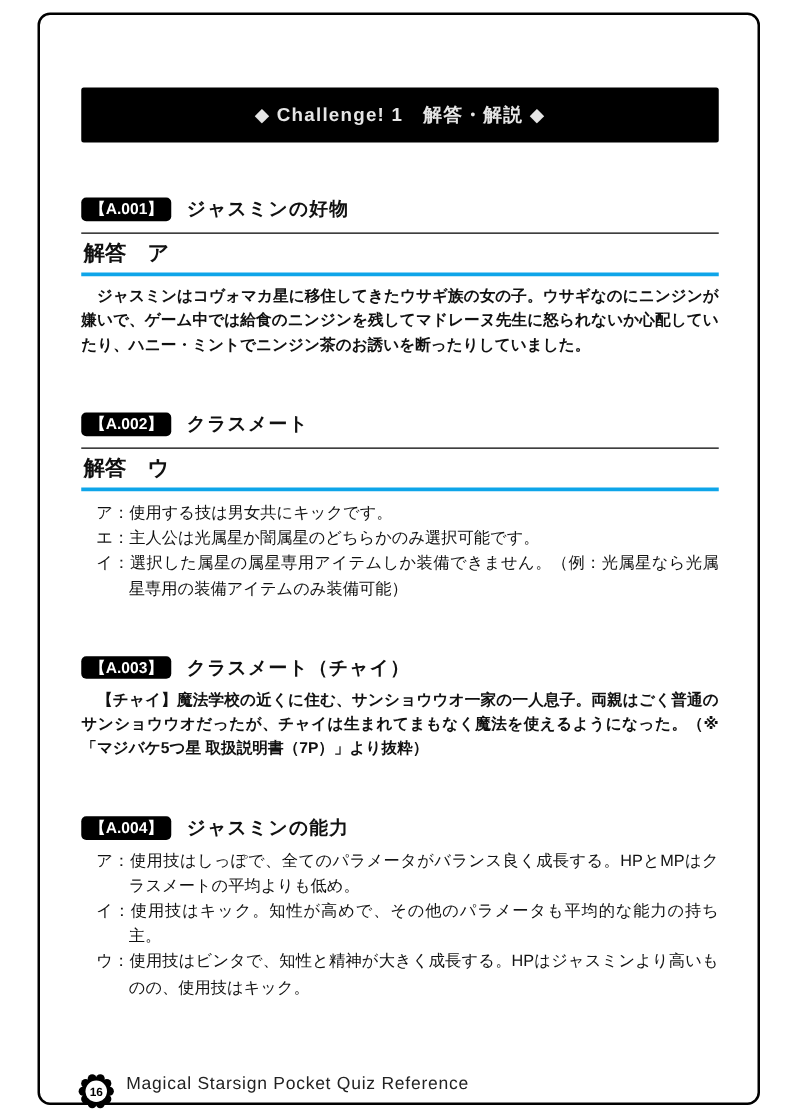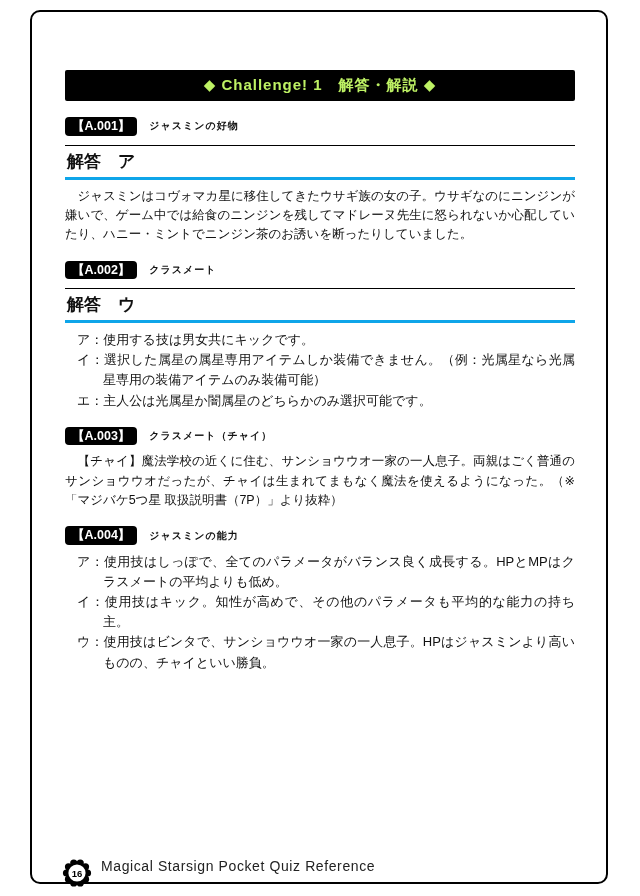--- a/index.html
+++ b/index.html
@@ -8,40 +8,40 @@
     font-family:"Liberation Sans","DejaVu Sans",sans-serif;
     color:#111;
   }
   .page-frame{
     position:absolute;left:30px;top:10px;width:578px;height:874px;
     border:2px solid #000;border-radius:10px;box-sizing:border-box;
     pointer-events:none;
   }
   .content{position:absolute;left:65px;top:0;width:510px;}
   .banner{
-    margin-top:70px;height:31px;background:#000;color:#bef264;
+    margin-top:70px;height:44px;background:#000;color:#e5e5e5;
     display:flex;align-items:center;justify-content:center;
     font-weight:bold;font-size:15px;letter-spacing:1px;border-radius:2px;
   }
-  .section{margin-top:16px;}
+  .section{margin-top:44px;}
   .sec-head{display:flex;align-items:center;gap:12px;}
   .sec-num{
     background:#000;color:#fff;font-weight:bold;font-size:12.5px;
     padding:3px 7px;border-radius:4px;line-height:1;white-space:nowrap;
   }
-  .sec-title{font-weight:bold;font-size:10px;letter-spacing:1px;}
+  .sec-title{font-weight:bold;font-size:15px;letter-spacing:1px;}
   .answer-row{
     margin-top:9px;border-top:1.5px solid #000;border-bottom:3px solid #0ea5e9;
     padding:4px 2px;font-weight:bold;font-size:17px;
   }
   .answer-row .ans-val{margin-left:1em;}
   .sec-body{
     margin-top:7px;font-size:12.5px;line-height:1.55;text-align:justify;
   }
-  .sec-body p{margin:0;}
+  .sec-body p{margin:0;font-weight:bold;}
   .list-item{
     margin-left:12px;padding-left:2em;text-indent:-2em;
     font-size:13px;line-height:1.55;
   }
   .footer{
     position:absolute;left:62px;top:858px;display:flex;align-items:flex-start;gap:9px;
   }
   .foot-icon{width:30px;height:30px;display:block;}
   .foot-label{font-size:14px;letter-spacing:0.6px;color:#222;}
 </style>
@@ -72,22 +72,22 @@
   <div class="section">
     <div class="sec-head">
       <span class="sec-num">【A.002】</span>
       <span class="sec-title">クラスメート</span>
     </div>
     <div class="answer-row">
       <span class="ans-label">解答</span><span class="ans-val">ウ</span>
     </div>
     <div class="sec-body">
       <div class="list-item">ア：使用する技は男女共にキックです。</div>
+      <div class="list-item">エ：主人公は光属星か闇属星のどちらかのみ選択可能です。</div>
       <div class="list-item">イ：選択した属星の属星専用アイテムしか装備できません。（例：光属星なら光属星専用の装備アイテムのみ装備可能）</div>
-      <div class="list-item">エ：主人公は光属星か闇属星のどちらかのみ選択可能です。</div>
     </div>
   </div>
 
   <div class="section">
     <div class="sec-head">
       <span class="sec-num">【A.003】</span>
       <span class="sec-title">クラスメート（チャイ）</span>
     </div>
     <div class="sec-body">
       <p>　【チャイ】魔法学校の近くに住む、サンショウウオ一家の一人息子。両親はごく普通のサンショウウオだったが、チャイは生まれてまもなく魔法を使えるようになった。（※「マジバケ5つ星 取扱説明書（7P）」より抜粋）</p>
@@ -95,21 +95,21 @@
   </div>
 
   <div class="section">
     <div class="sec-head">
       <span class="sec-num">【A.004】</span>
       <span class="sec-title">ジャスミンの能力</span>
     </div>
     <div class="sec-body">
       <div class="list-item">ア：使用技はしっぽで、全てのパラメータがバランス良く成長する。HPとMPはクラスメートの平均よりも低め。</div>
       <div class="list-item">イ：使用技はキック。知性が高めで、その他のパラメータも平均的な能力の持ち主。</div>
-      <div class="list-item">ウ：使用技はビンタで、サンショウウオ一家の一人息子。HPはジャスミンより高いものの、チャイといい勝負。</div>
+      <div class="list-item">ウ：使用技はビンタで、知性と精神が大きく成長する。HPはジャスミンより高いものの、使用技はキック。</div>
     </div>
   </div>
 
 </div>
 
 <div class="footer">
   <span class="foot-icon">
     <svg width="30" height="30" viewBox="0 0 30 30">
       <g fill="#000">
         <circle cx="25.5" cy="15" r="3.6"></circle>

